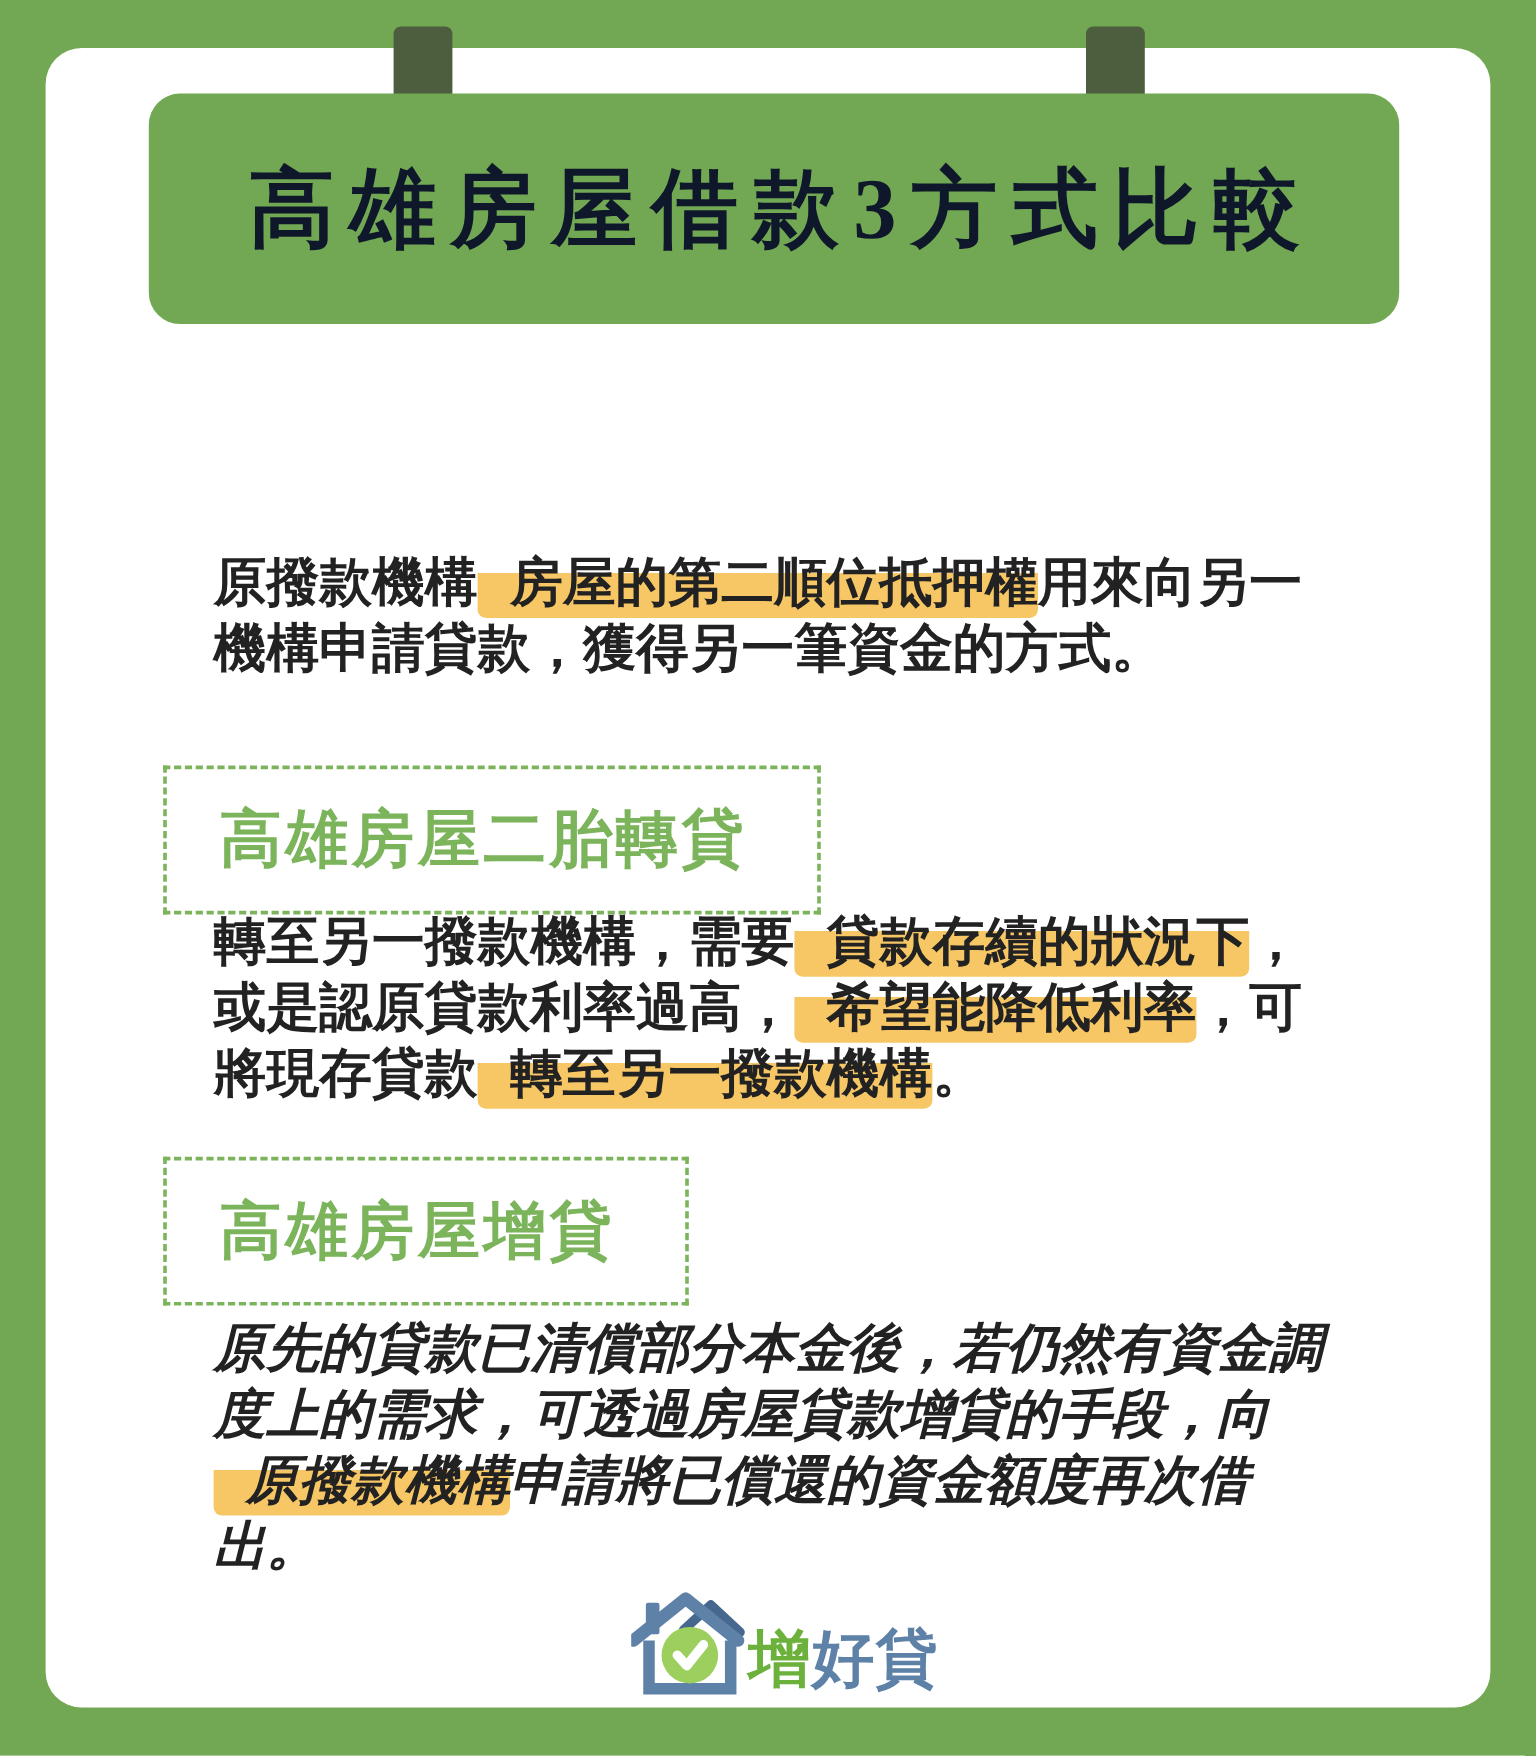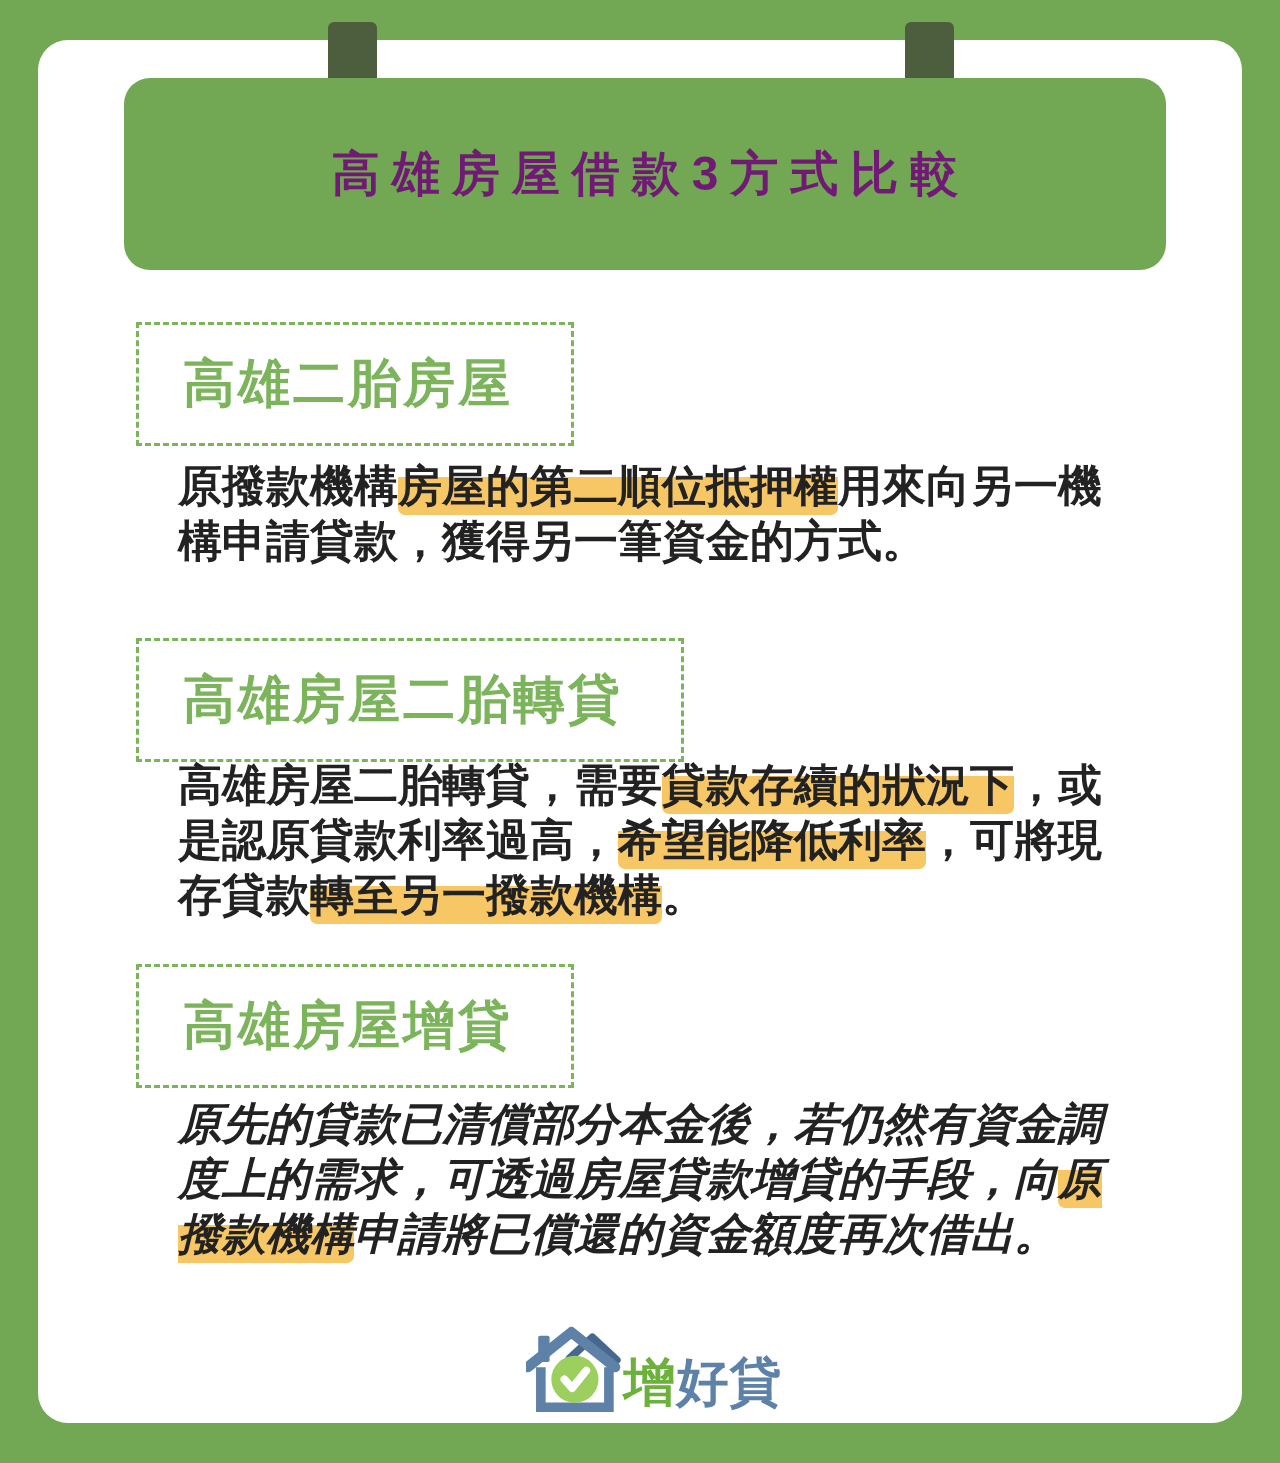--- a/index.html
+++ b/index.html
@@ -47,26 +47,27 @@
     position:absolute;
     left:124px; top:78px;
     width:1042px; height:192px;
     background:var(--banner-green);
     border-radius:26px;
     display:flex;
     align-items:center;
     justify-content:center;
   }
   .banner-title{
-    color:#701a75;
-    font-size:48px;
+    color:#0f172a;
+    font-size:72px;
     font-weight:900;
     letter-spacing:12px;
     white-space:nowrap;
     text-indent:12px;
+    font-family:Liberation Serif, serif;
   }
   .sec-box{
     position:absolute;
     left:136px;
     display:inline-block;
     border:3px dashed var(--accent-green);
     padding:24px 58px 24px 44px;
     background:#fff;
   }
   .sec-box h2{
@@ -91,20 +92,21 @@
     text-align:left;
     word-break:break-all;
   }
   .para-1{top:458px;}
   .para-2{top:757px;}
   .para-3{top:1096px;font-style:italic;}
   .hl{
     background:linear-gradient(to bottom, transparent 30%, var(--highlight) 30%);
     border-radius:7px;
     padding-bottom:5px;
+    padding-left:27px;
   }
   .logo{
     position:absolute;
     top:1318px;
     left:0; right:0;
     display:flex;
     justify-content:center;
     align-items:flex-start;
     gap:2px;
     padding-left:28px;
@@ -127,29 +129,26 @@
 
   <div class="card"></div>
 
   <div class="hanger-tab tab-1"></div>
   <div class="hanger-tab tab-2"></div>
 
   <div class="banner">
     <h1 class="banner-title">高雄房屋借款3方式比較</h1>
   </div>
 
-  <div class="sec-box box-1">
-    <h2>高雄二胎房屋</h2>
-  </div>
   <p class="para para-1"><span>原撥款機構</span><span class="hl">房屋的第二順位抵押權</span><span>用來向另一機構申請貸款，獲得另一筆資金的方式。</span></p>
 
   <div class="sec-box box-2">
     <h2>高雄房屋二胎轉貸</h2>
   </div>
-  <p class="para para-2"><span>高雄房屋二胎轉貸，需要</span><span class="hl">貸款存續的狀況下</span><span>，或是認原貸款利率過高，</span><span class="hl">希望能降低利率</span><span>，可將現存貸款</span><span class="hl">轉至另一撥款機構</span><span>。</span></p>
+  <p class="para para-2"><span>轉至另一撥款機構，需要</span><span class="hl">貸款存續的狀況下</span><span>，或是認原貸款利率過高，</span><span class="hl">希望能降低利率</span><span>，可將現存貸款</span><span class="hl">轉至另一撥款機構</span><span>。</span></p>
 
   <div class="sec-box box-3">
     <h2>高雄房屋增貸</h2>
   </div>
   <p class="para para-3"><span>原先的貸款已清償部分本金後，若仍然有資金調度上的需求，可透過房屋貸款增貸的手段，向</span><span class="hl">原撥款機構</span><span>申請將已償還的資金額度再次借出。</span></p>
 
   <div class="logo">
     <svg width="96" height="100" viewBox="0 0 110 106" aria-hidden="true">
 
       <rect x="14" y="16" width="13" height="30" rx="2" fill="var(--logo-blue)"></rect>

